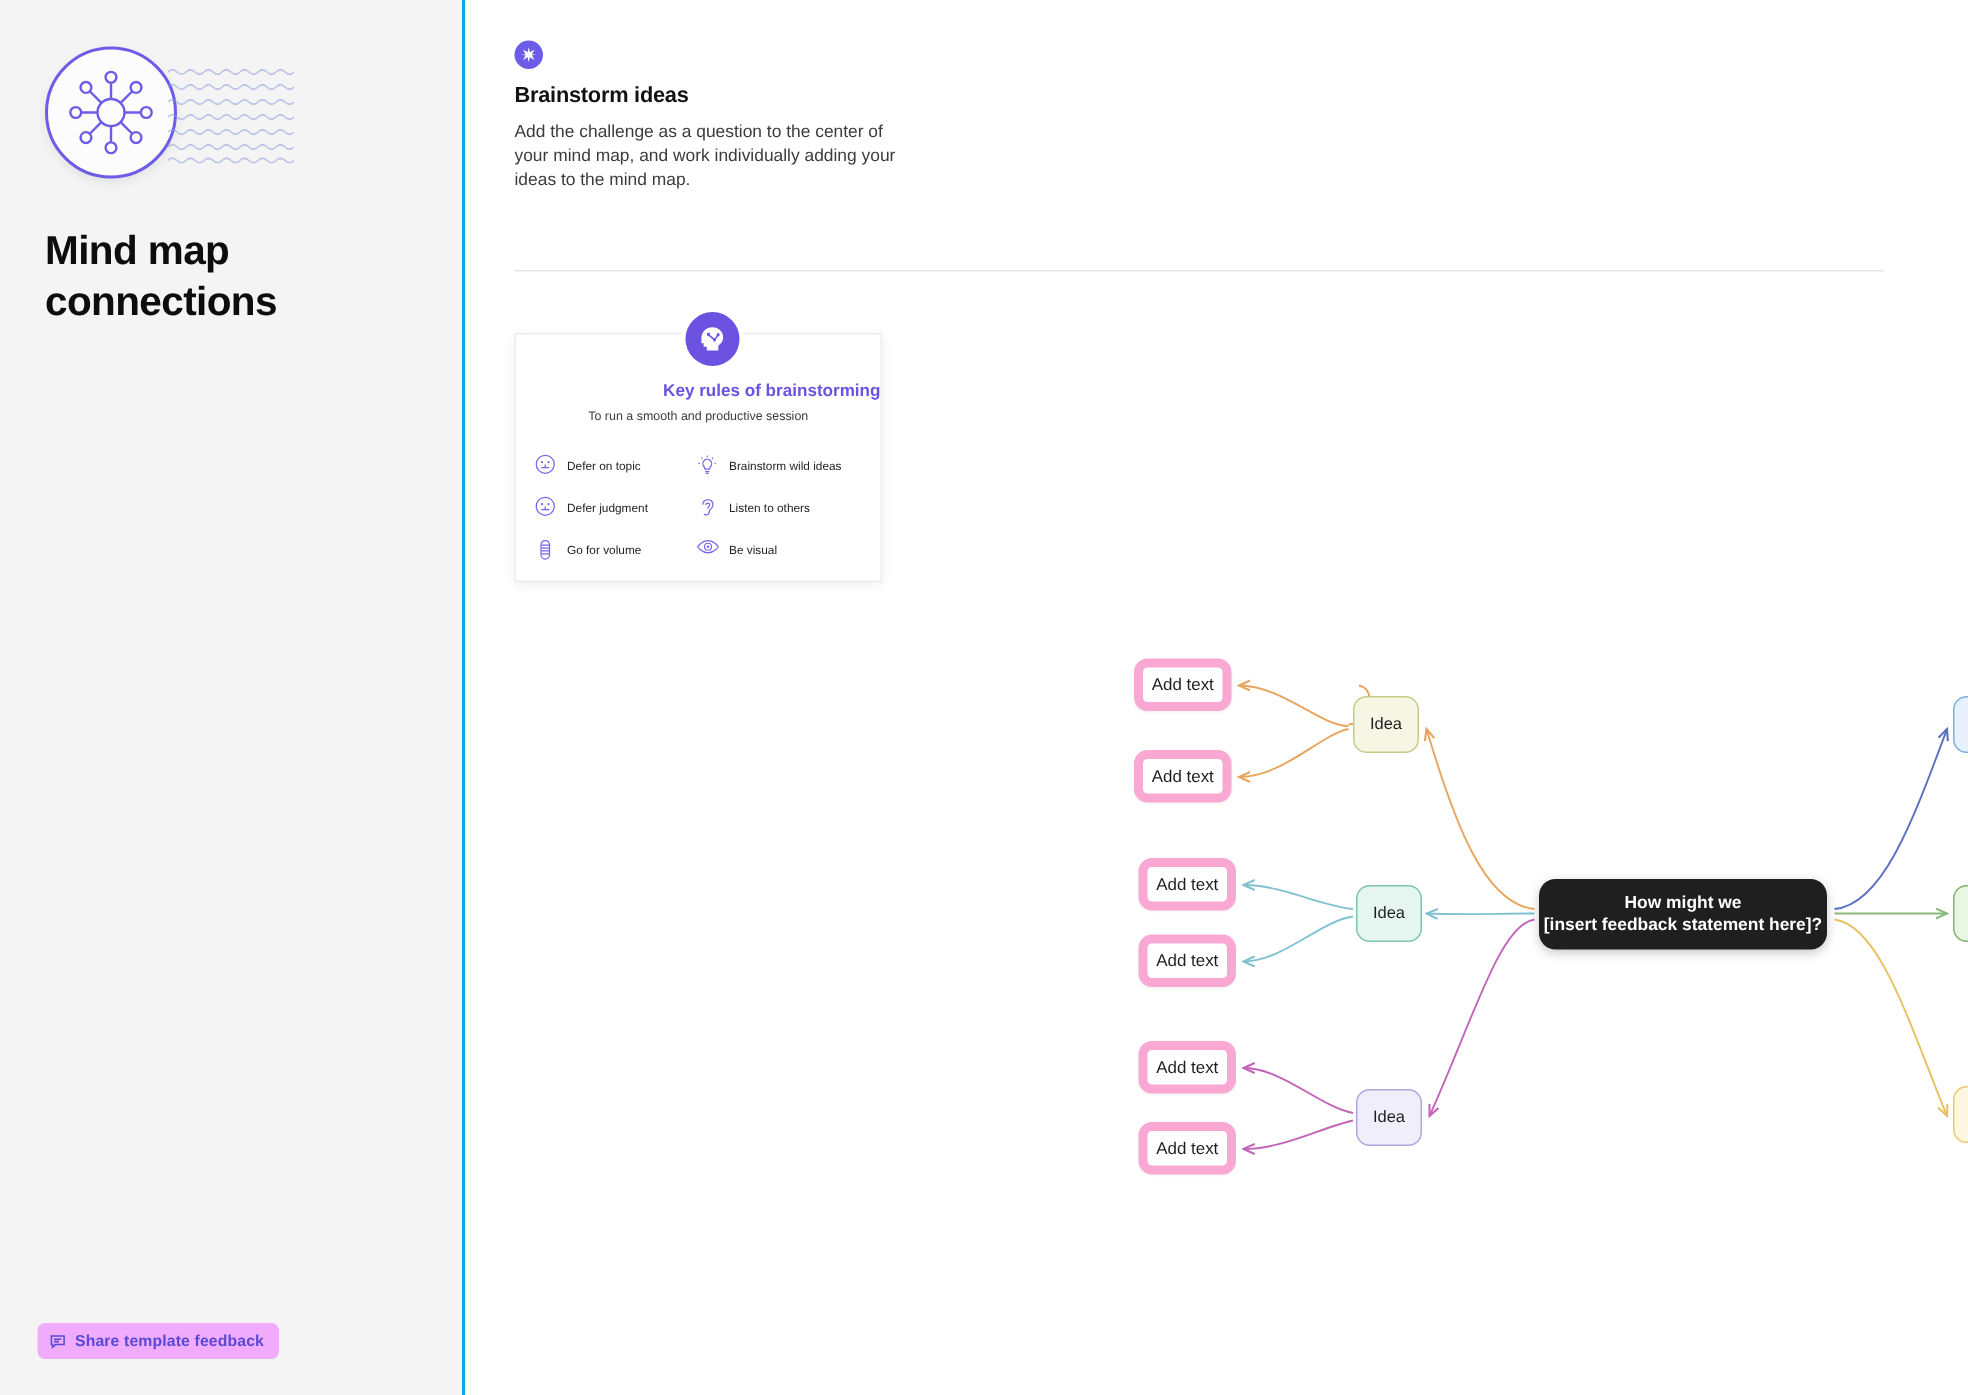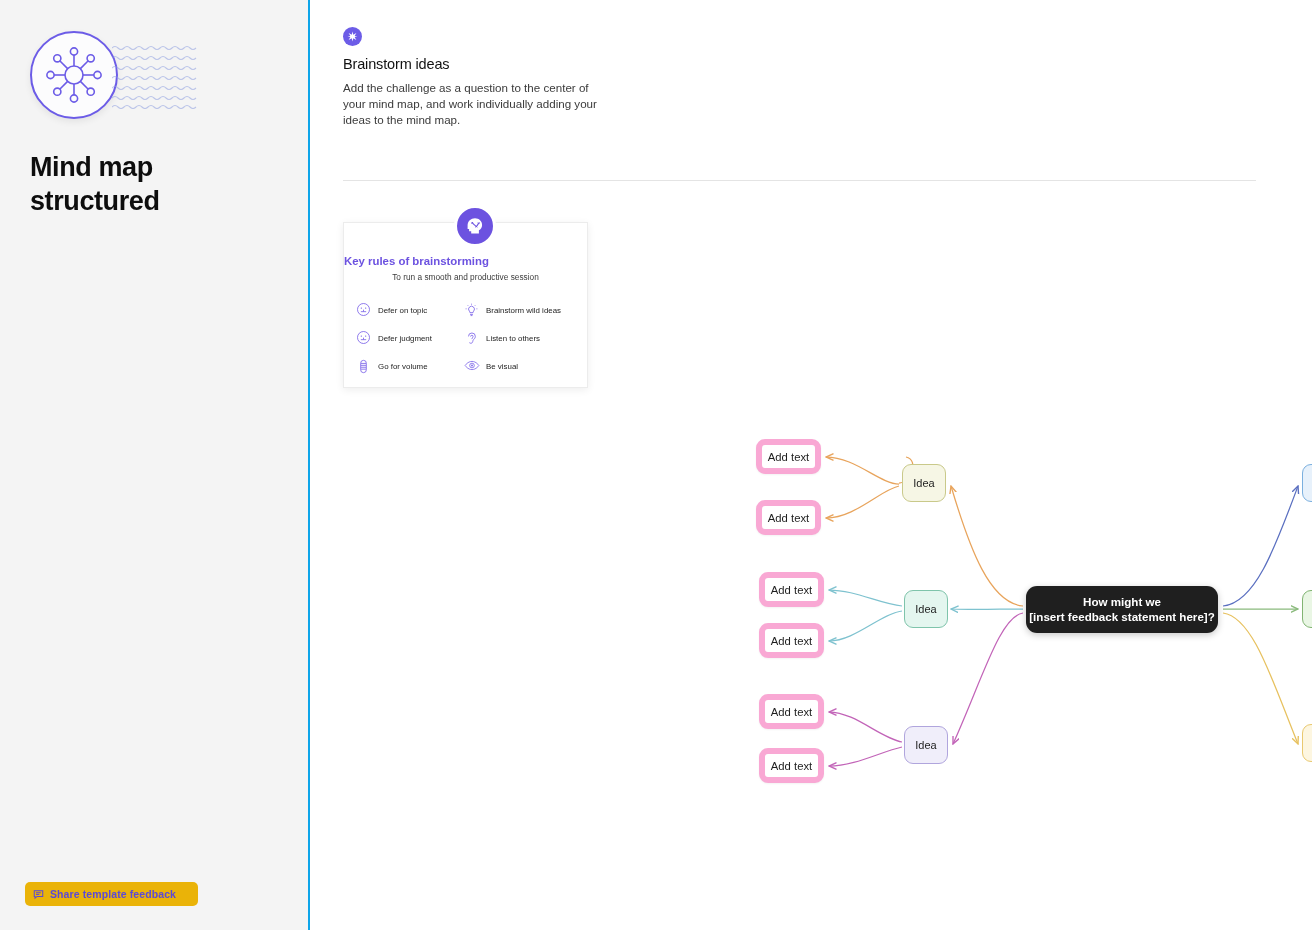--- a/index.html
+++ b/index.html
@@ -32,40 +32,40 @@
     position:absolute; left:30px; top:150px; width:250px;
     font-size:27px; line-height:34px; font-weight:700; letter-spacing:-.4px; color:#0d0d0d;
   }
   .sidebar-desc {
     position:absolute; left:30px; top:248px; width:238px;
     font-size:14.4px; line-height:22.7px; color:#3a3a3a;
   }
   .feedback-btn {
     position:absolute; left:25px; bottom:24px;
     display:flex; align-items:center; gap:6px;
-    background:#eab308; color:#5b49d6;
+    background:#f0abfc; color:#5b49d6;
     border:none; border-radius:5px;
-    padding:6px 22px 6px 8px;
+    padding:6px 10px 6px 8px;
     font-family:"Liberation Sans", sans-serif;
     font-size:10.5px; font-weight:700; letter-spacing:.1px;
     cursor:pointer;
   }
 
   
   #main { position:relative; flex:1 1 auto; height:930px; background:#fff; overflow:hidden; }
 
   .badge-icon {
     position:absolute; left:33px; top:27px;
     width:19px; height:19px; border-radius:50%;
     background:#6c5ce7;
     display:flex; align-items:center; justify-content:center;
   }
   .section-title {
     position:absolute; left:33px; top:56px;
-    font-size:14.5px; font-weight:400; letter-spacing:-.15px; color:#121212;
+    font-size:14.5px; font-weight:700; letter-spacing:-.15px; color:#121212;
   }
   .section-desc {
     position:absolute; left:33px; top:80px; width:262px;
     font-size:11.6px; line-height:16.2px; color:#3b3b3b;
   }
   .divider {
     position:absolute; left:33px; top:180px; width:913px; height:1px; background:#e4e4e4;
   }
 
   
@@ -77,21 +77,21 @@
     box-shadow:0 2px 8px rgba(0,0,0,.07);
   }
   .rules-head-icon {
     position:absolute; left:110px; top:-18px;
     width:42px; height:42px; border-radius:50%;
     background:#6c52e0; border:3px solid #fff;
     display:flex; align-items:center; justify-content:center;
   }
   .rules-title {
     position:absolute; left:0; top:32px; width:100%;
-    text-align:left; font-size:11.4px; font-weight:700; color:#6c52e0;
+    text-align:right; font-size:11.4px; font-weight:700; color:#6c52e0;
   }
   .rules-sub {
     position:absolute; left:0; top:49px; width:100%;
     text-align:center; font-size:8.3px; color:#3c3c3c;
   }
   .rules-grid {
     position:absolute; left:12px; top:73px; width:222px;
     display:grid; grid-template-columns:108px 108px; grid-auto-rows:28px; gap:0;
   }
   .rule {
@@ -162,21 +162,21 @@
         <path d="M0 5 q3 -3 6 0 t6 0 t6 0 t6 0 t6 0 t6 0 t6 0 t6 0 t6 0 t6 0 t6 0 t6 0 t6 0 t6 0"></path>
         <path d="M0 15 q3 -3 6 0 t6 0 t6 0 t6 0 t6 0 t6 0 t6 0 t6 0 t6 0 t6 0 t6 0 t6 0 t6 0 t6 0"></path>
         <path d="M0 25 q3 -3 6 0 t6 0 t6 0 t6 0 t6 0 t6 0 t6 0 t6 0 t6 0 t6 0 t6 0 t6 0 t6 0 t6 0"></path>
         <path d="M0 35 q3 -3 6 0 t6 0 t6 0 t6 0 t6 0 t6 0 t6 0 t6 0 t6 0 t6 0 t6 0 t6 0 t6 0 t6 0"></path>
         <path d="M0 45 q3 -3 6 0 t6 0 t6 0 t6 0 t6 0 t6 0 t6 0 t6 0 t6 0 t6 0 t6 0 t6 0 t6 0 t6 0"></path>
         <path d="M0 55 q3 -3 6 0 t6 0 t6 0 t6 0 t6 0 t6 0 t6 0 t6 0 t6 0 t6 0 t6 0 t6 0 t6 0 t6 0"></path>
         <path d="M0 64 q3 -3 6 0 t6 0 t6 0 t6 0 t6 0 t6 0 t6 0 t6 0 t6 0 t6 0 t6 0 t6 0 t6 0 t6 0"></path>
       </svg>
     </div>
 
-    <h1 class="sidebar-title"><span>Mind map</span><br><span>structured</span></h1>
+    <h1 class="sidebar-title"><span>Mind map</span><br><span>connections</span></h1>
 
 
     <button class="feedback-btn">
       <span style="display:flex">
         <svg width="11" height="11" viewBox="0 0 14 14" fill="none" stroke="#5b49d6" stroke-width="1.3">
           <path d="M1.6 2.2h10.8v7.2H5.2L2.6 11.6V9.4H1.6z"></path>
           <line x1="3.8" y1="4.8" x2="10" y2="4.8"></line>
           <line x1="3.8" y1="6.9" x2="8" y2="6.9"></line>
         </svg>
       </span>

